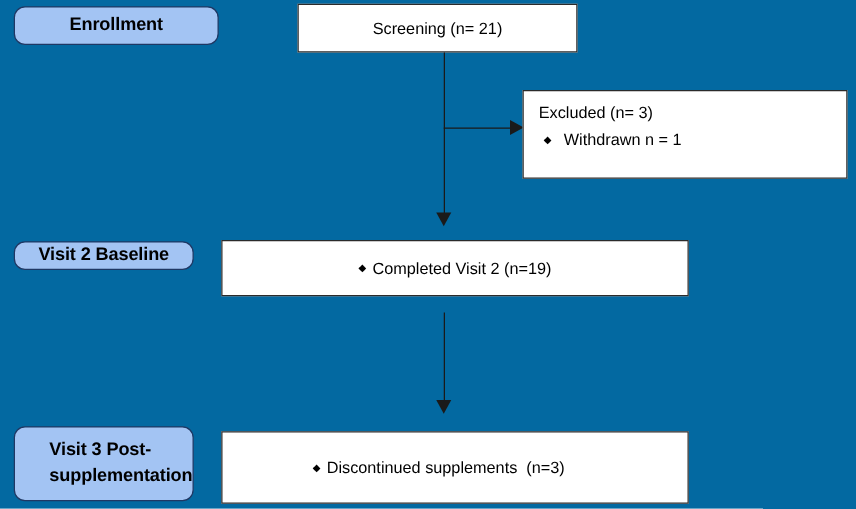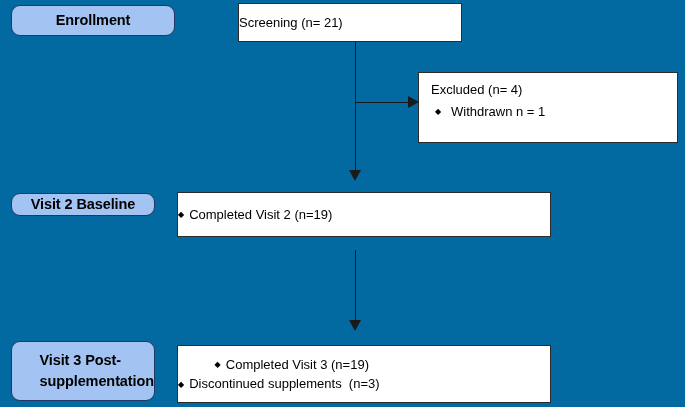--- a/index.html
+++ b/index.html
@@ -49,20 +49,21 @@
     box-sizing: border-box;
     background: #ffffff;
     border: 1.5px solid #2b2b2b;
     color: #000000;
     font-size: 13px;
     line-height: 1.5;
   }
   .node-box.center-content {
     display: flex;
     align-items: center;
+    justify-content: center;
     text-align: center;
   }
   .node-box.pad {
     padding: 7px 10px 7px 12px;
   }
 
   .box-heading {
     display: block;
     margin-bottom: 2px;
   }
@@ -139,21 +140,21 @@
     <span>Screening (n= 21)</span>
   </div>
 
   <div class="v-line" style="left:354.5px; top:42px; height:130px;"></div>
   <div class="arrow-down" style="left:349px; top:170px;"></div>
 
   <div class="h-line" style="left:354.5px; top:101.5px; width:58px;"></div>
   <div class="arrow-right" style="left:408px; top:96px;"></div>
 
   <div class="node-box pad" style="left:418px; top:72px; width:260px; height:71px;">
-    <span class="box-heading">Excluded (n= 4)</span>
+    <span class="box-heading">Excluded (n= 3)</span>
     <ul class="bullet-list">
       <li>Withdrawn n = 1</li>
     </ul>
   </div>
 
   <div class="stage-label centered" style="left:11px; top:193px; width:144px; height:23px;">
     <span>Visit 2 Baseline</span>
   </div>
 
   <div class="node-box center-content" style="left:177px; top:192px; width:374px; height:45px;">
@@ -165,18 +166,17 @@
 
   <div class="stage-label left" style="left:11px; top:341px; width:144px; height:60px;">
     <span>
       <span>Visit 3 Post-</span><br>
       <span>supplementation</span>
     </span>
   </div>
 
   <div class="node-box center-content" style="left:177px; top:345px; width:374px; height:58px;">
     <span>
-      <span class="stack-center inline-bullet">Completed Visit 3 (n=19)</span>
       <span class="stack-center inline-bullet shift-left">Discontinued supplements  (n=3)</span>
     </span>
   </div>
 
 </div>
 
 </body></html>

